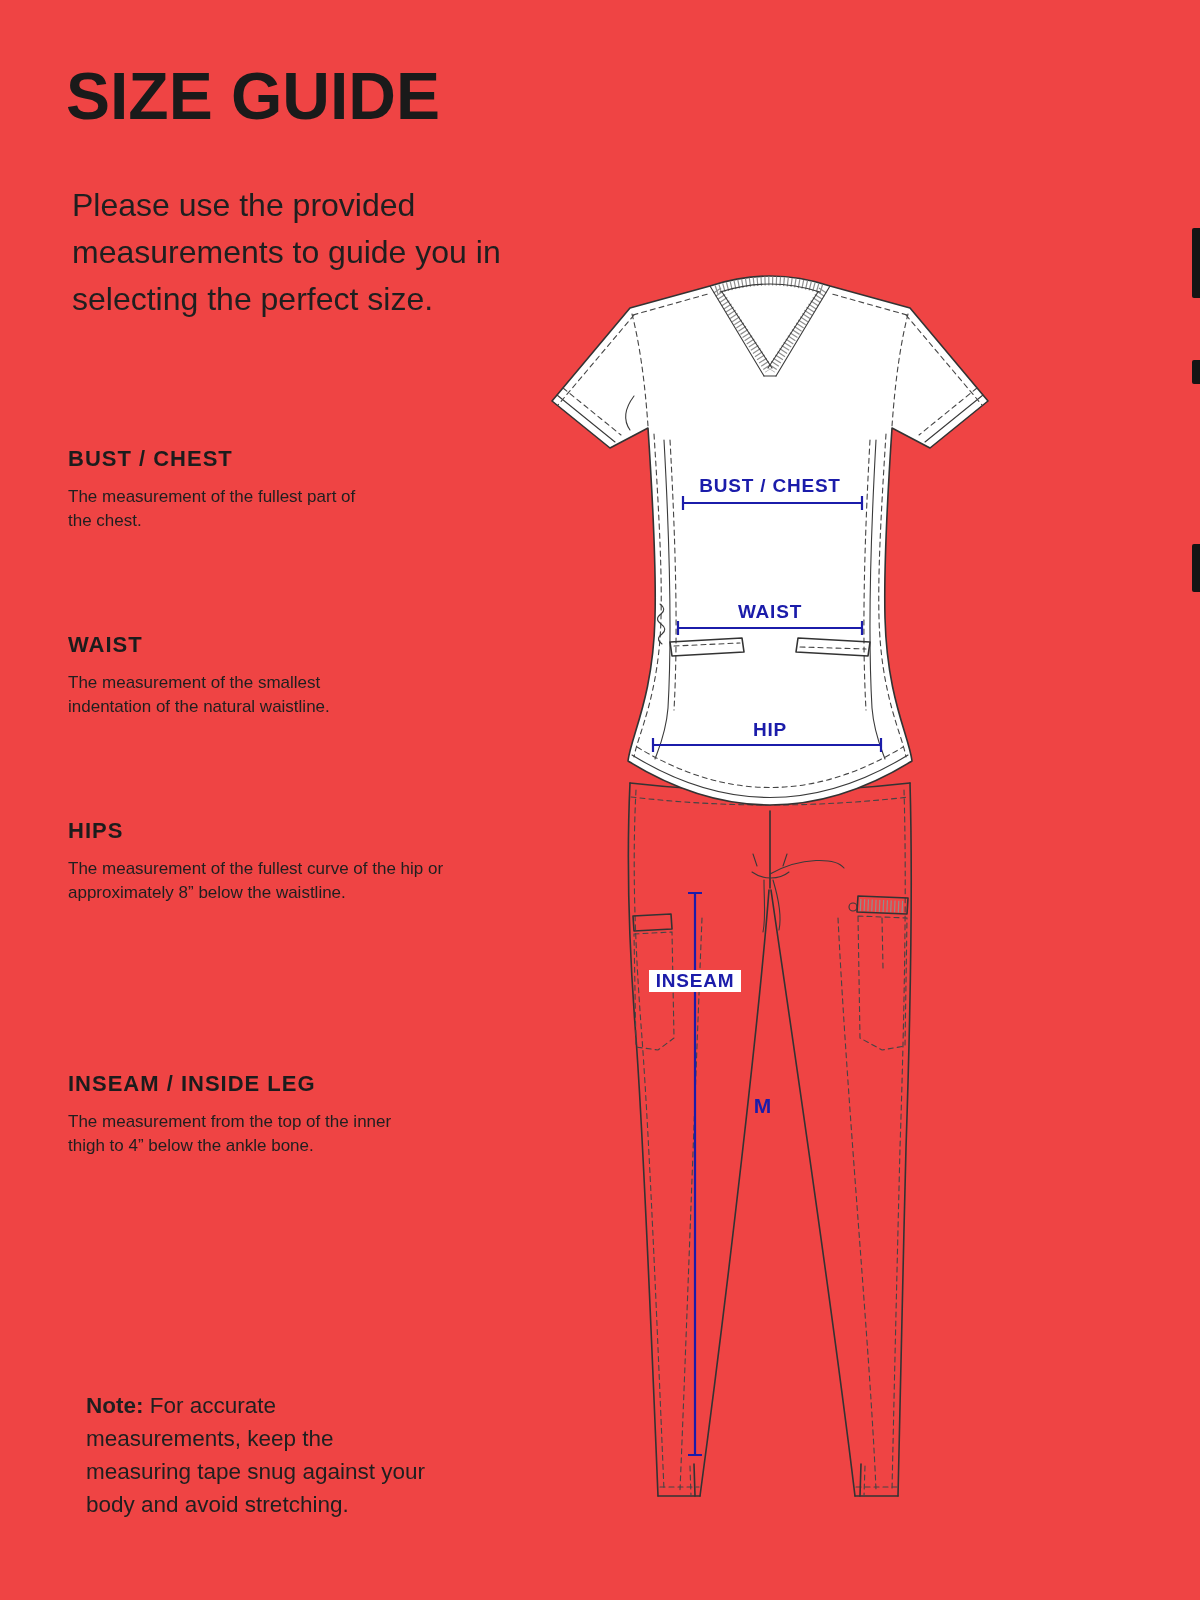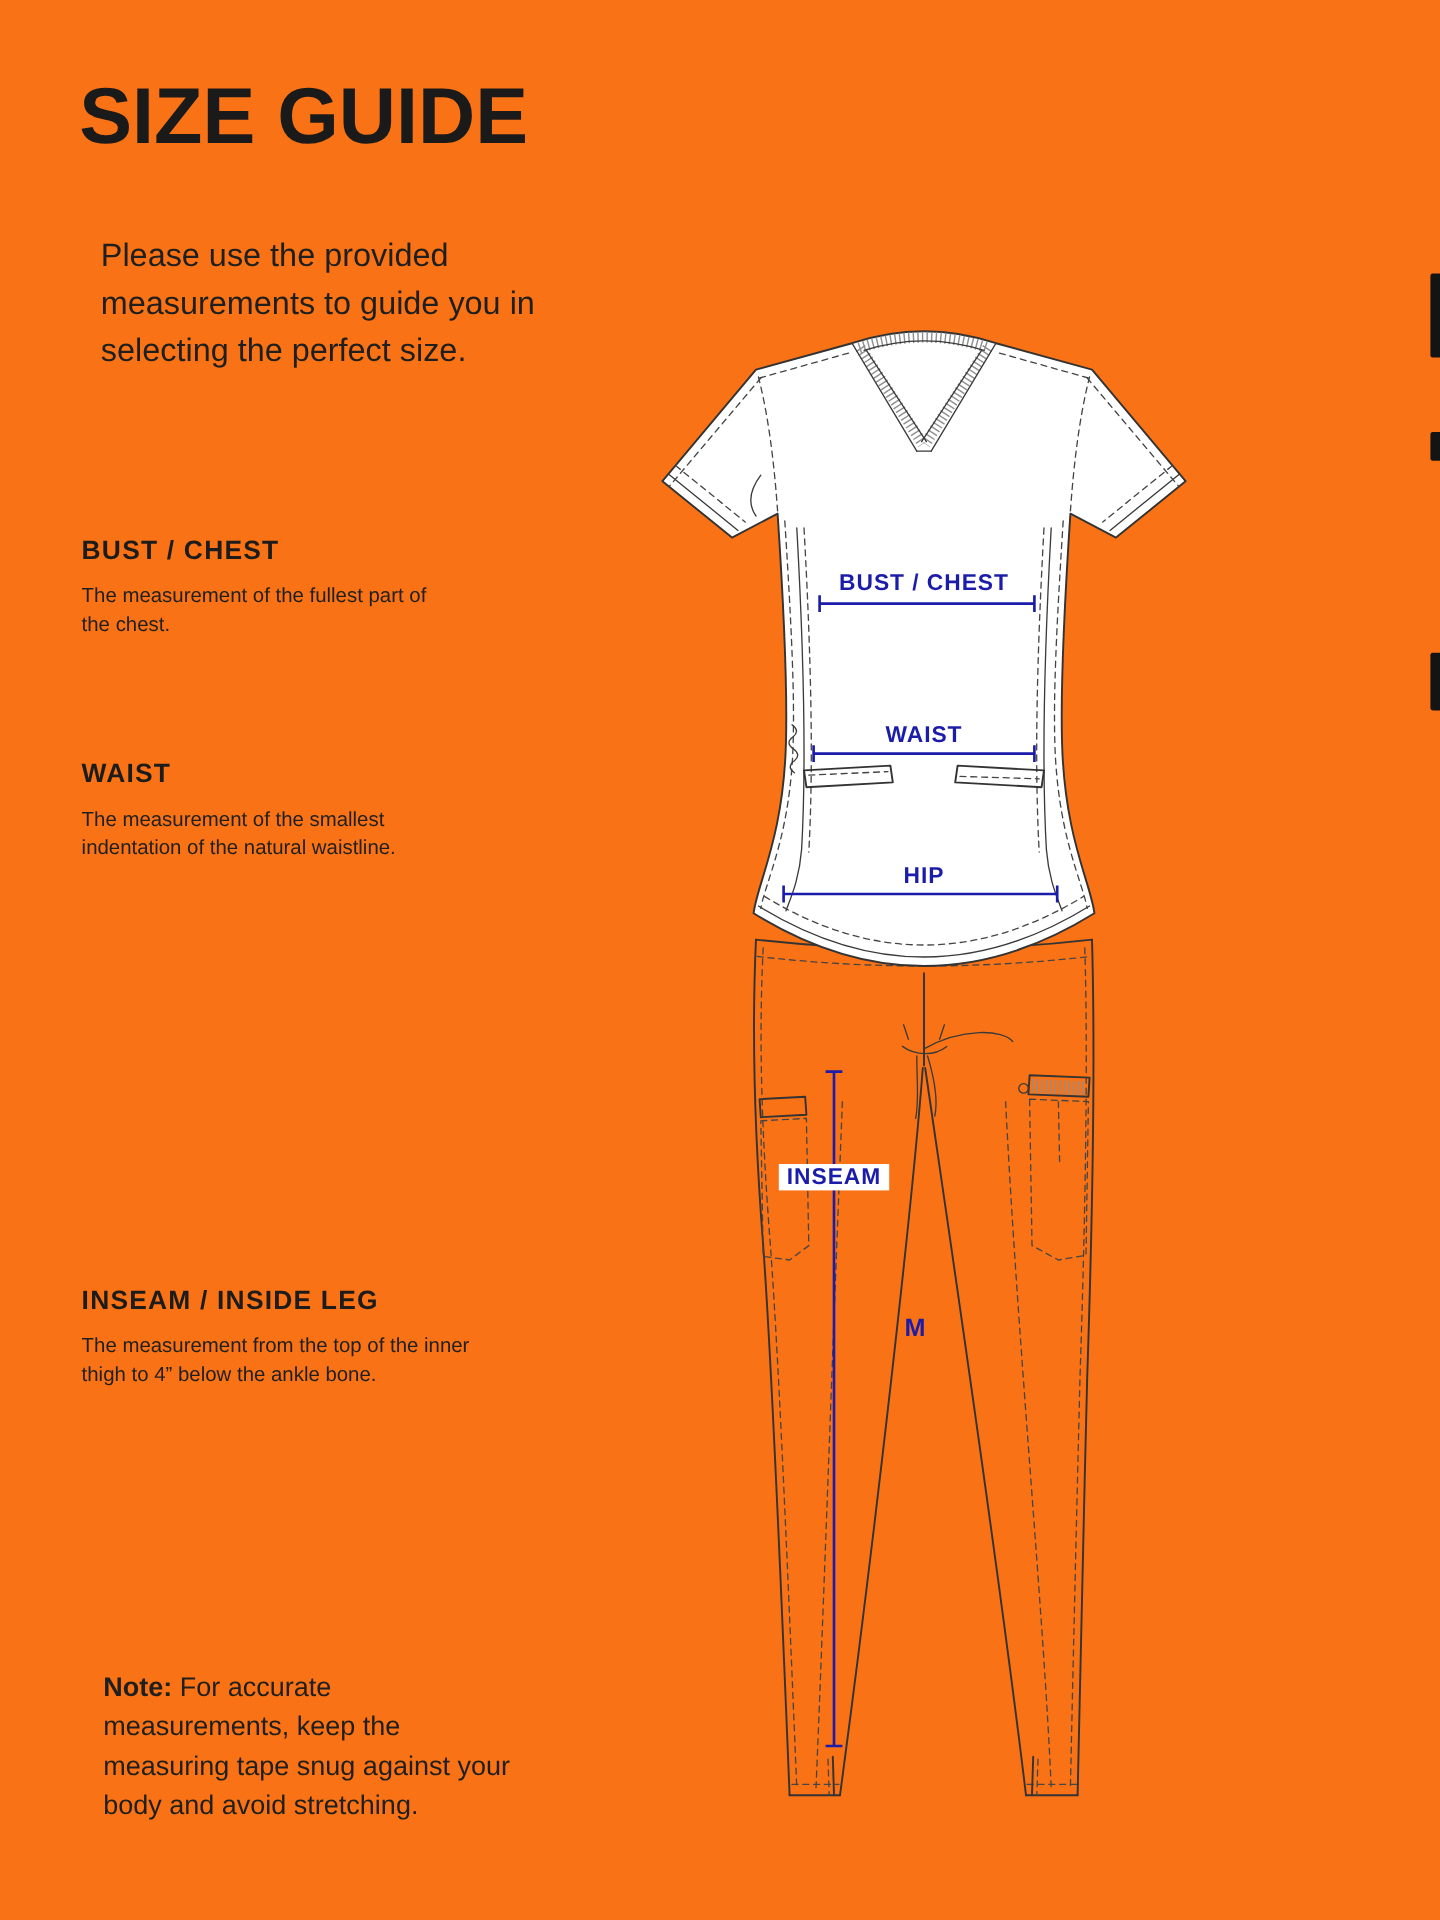--- a/index.html
+++ b/index.html
@@ -1,23 +1,23 @@
 <!DOCTYPE html>
 <html><head>
 <meta charset="utf-8">
 <style>
   html,body{margin:0;padding:0;background:#ffffff;}
-  .page{position:relative;width:1200px;height:1600px;background:#f97316;overflow:hidden;
+  .page{position:relative;width:1200px;height:1600px;background:#ef4444;overflow:hidden;
         font-family:"Liberation Sans",sans-serif;color:#1e1e1e;}
 
   .title{position:absolute;left:66px;top:58px;margin:0;font-size:66px;font-weight:700;
          letter-spacing:0;color:#1a1a1a;}
 
-  .intro{position:absolute;left:68px;top:178px;width:452px;margin:16px;
-         font-size:27px;line-height:1.47;color:#1f1f1f;}
+  .intro{position:absolute;left:68px;top:178px;width:452px;margin:4px;
+         font-size:32px;line-height:1.47;color:#1f1f1f;}
 
   .section{position:absolute;left:68px;}
   .section h2{margin:0 0 13px 0;font-size:22px;font-weight:700;letter-spacing:1px;color:#1c1c1c;}
   .section p{margin:0;font-size:17px;line-height:1.4;color:#1f1f1f;}
   .sec-1{top:446px}.sec-1 p{width:302px}
   .sec-2{top:632px}.sec-2 p{width:312px}
   .sec-3{top:818px}.sec-3 p{width:392px}
   .sec-4{top:1071px}.sec-4 p{width:346px}
 
   .note{position:absolute;left:68px;top:1372px;width:348px;margin:18px;
@@ -50,20 +50,24 @@
   <div class="section sec-1">
     <h2>BUST / CHEST</h2>
     <p>The measurement of the fullest part of the chest.</p>
   </div>
 
   <div class="section sec-2">
     <h2>WAIST</h2>
     <p>The measurement of the smallest indentation of the natural waistline.</p>
   </div>
 
+  <div class="section sec-3">
+    <h2>HIPS</h2>
+    <p>The measurement of the fullest curve of the hip or approximately 8” below the waistline.</p>
+  </div>
 
   <div class="section sec-4">
     <h2>INSEAM / INSIDE LEG</h2>
     <p>The measurement from the top of the inner thigh to 4” below the ankle bone.</p>
   </div>
 
   <p class="note"><strong>Note:</strong> <span>For accurate measurements, keep the measuring tape snug against your body and avoid stretching.</span></p>
 
   <div class="diagram">
     <svg viewBox="0 0 470 1262" width="470" height="1262" xmlns="http://www.w3.org/2000/svg">

